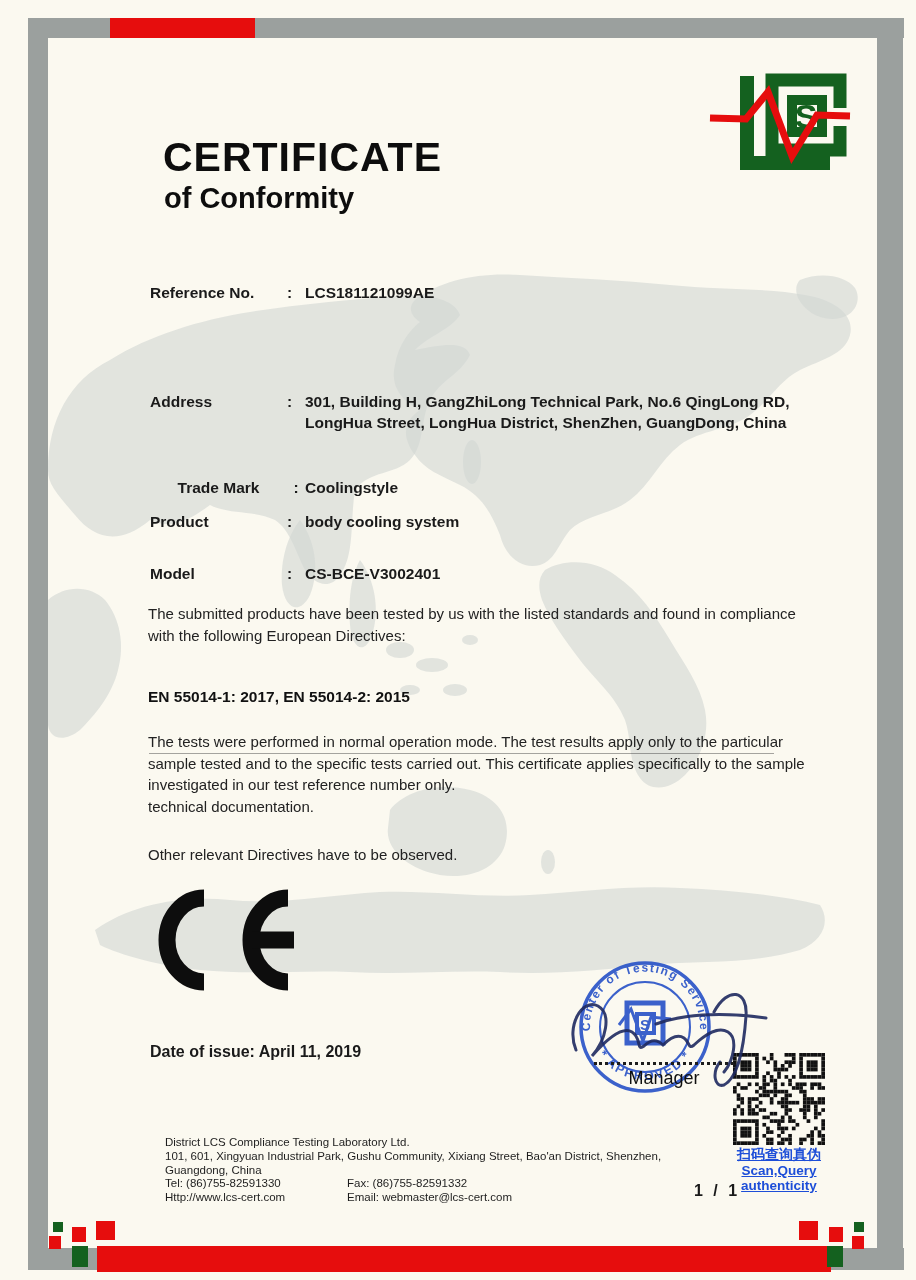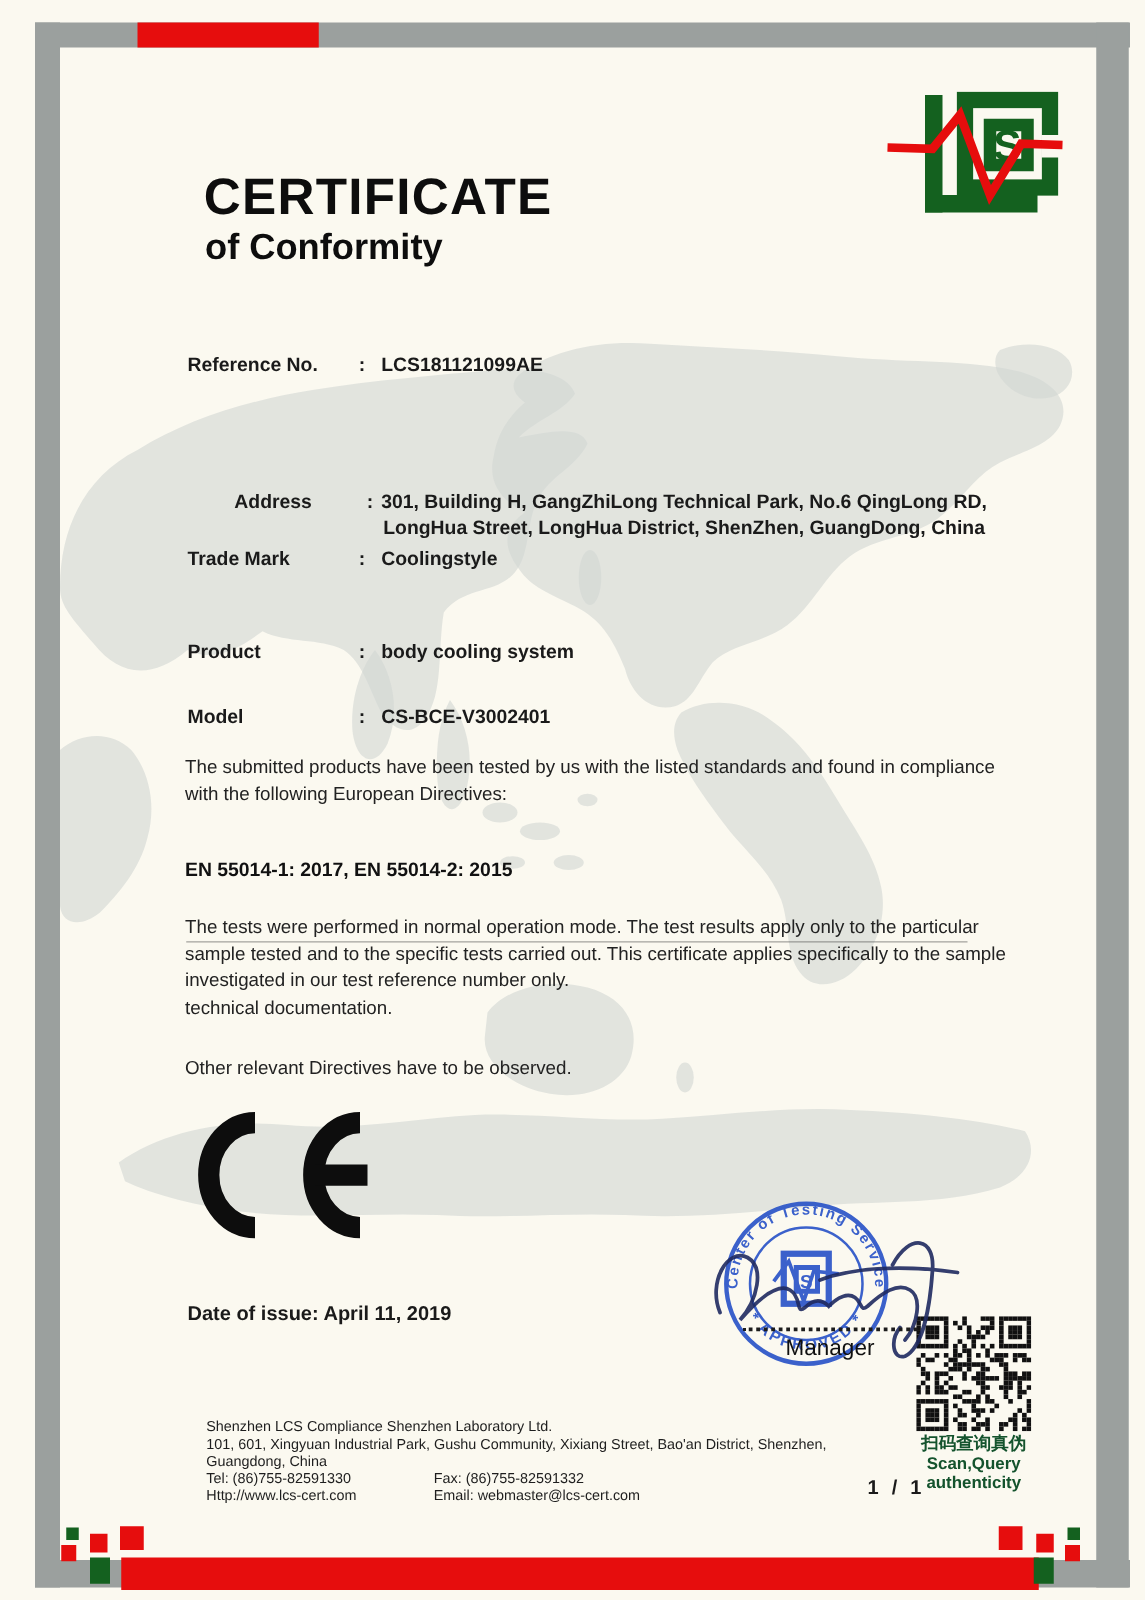--- a/index.html
+++ b/index.html
@@ -27,21 +27,21 @@
   .fvalue{display:inline-block;vertical-align:top;}
   
   .para{position:absolute;left:148px;font-size:15px;line-height:21.5px;color:#222;z-index:3;white-space:nowrap;}
   .para.bold{font-weight:bold;font-size:15.5px;color:#111;}
   .artifact-line{position:absolute;left:149px;top:753px;width:625px;height:1px;background:#3a3a3a;opacity:.45;z-index:3;}
   .date-issue{left:150px;top:1043px;font-size:16px;font-weight:bold;z-index:3;}
   
   .dotted-line{position:absolute;left:594px;top:1062px;width:140px;border-top:3px dotted #1c1c1c;z-index:6;}
   .manager{position:absolute;left:594px;top:1068px;width:140px;text-align:center;font-size:18px;color:#101010;z-index:5;}
   
-  .qr-caption{position:absolute;left:704px;width:150px;text-align:center;font-weight:bold;color:#14532d;z-index:5;}
+  .qr-caption{position:absolute;left:704px;width:150px;text-align:center;font-weight:bold;color:#1d4ed8;z-index:5;text-decoration:underline;}
   .page-num{position:absolute;left:694px;top:1182px;font-size:16px;font-weight:bold;letter-spacing:3px;z-index:5;}
   
   .footer{position:absolute;left:165px;top:1136px;font-size:11.5px;line-height:13.8px;color:#1e1e1e;z-index:3;white-space:nowrap;}
   .footer .col1{display:inline-block;width:182px;}
   svg{display:block;}
 </style>
 </head>
 <body>
 
 <div class="page">
@@ -96,24 +96,24 @@
     <text x="100" y="68" font-size="34" font-weight="bold" fill="#14611f" text-anchor="middle" font-family="Liberation Sans, sans-serif">S</text>
     <polyline points="4,58 40,59 62,32 86,96 111,55 144,56" fill="none" stroke="#e60d0d" stroke-width="7" stroke-linejoin="miter"></polyline>
   </svg>
 
   <div class="abs subtitle">of Conformity</div>
   <div class="abs title">CERTIFICATE</div>
 
   <div class="field" style="top:266px;">
     <span class="flabel">Reference No.</span><span class="fcolon">:</span><span class="fvalue">LCS181121099AE</span>
   </div>
-  <div class="field" style="top:375px;text-align:center;">
+  <div class="field" style="top:375px;">
     <span class="flabel">Address</span><span class="fcolon">:</span><span class="fvalue"><span>301, Building H, GangZhiLong Technical Park, No.6 QingLong RD,</span><br><span>LongHua Street, LongHua District, ShenZhen, GuangDong, China</span></span>
   </div>
-  <div class="field" style="top:421px;">
+  <div class="field" style="top:461px;text-align:center;">
     <span class="flabel">Trade Mark</span><span class="fcolon">:</span><span class="fvalue">Coolingstyle</span>
   </div>
   <div class="field" style="top:495px;">
     <span class="flabel">Product</span><span class="fcolon">:</span><span class="fvalue">body cooling system</span>
   </div>
   <div class="field" style="top:547px;">
     <span class="flabel">Model</span><span class="fcolon">:</span><span class="fvalue">CS-BCE-V3002401</span>
   </div>
 
   <div class="para" style="top:603px;">
@@ -468,20 +468,20 @@
         <rect x="23" y="24" width="1" height="1"></rect>
         <rect x="24" y="24" width="1" height="1"></rect>
       </g>
   </svg>
   <div class="qr-caption" style="top:1146px;font-size:14px;">扫码查询真伪</div>
   <div class="qr-caption" style="top:1163px;font-size:13.5px;">Scan,Query authenticity</div>
 
   <div class="page-num">1 / 1</div>
 
   <div class="footer">
-    <div>Shenzhen LCS Compliance Shenzhen Laboratory Ltd.</div>
+    <div>District LCS Compliance Testing Laboratory Ltd.</div>
     <div>101, 601, Xingyuan Industrial Park, Gushu Community, Xixiang Street, Bao'an District, Shenzhen,</div>
     <div>Guangdong, China</div>
     <div><span class="col1">Tel: (86)755-82591330</span><span>Fax: (86)755-82591332</span></div>
     <div><span class="col1">Http://www.lcs-cert.com</span><span>Email: webmaster@lcs-cert.com</span></div>
   </div>
 
 </div>
 
 </body></html>

